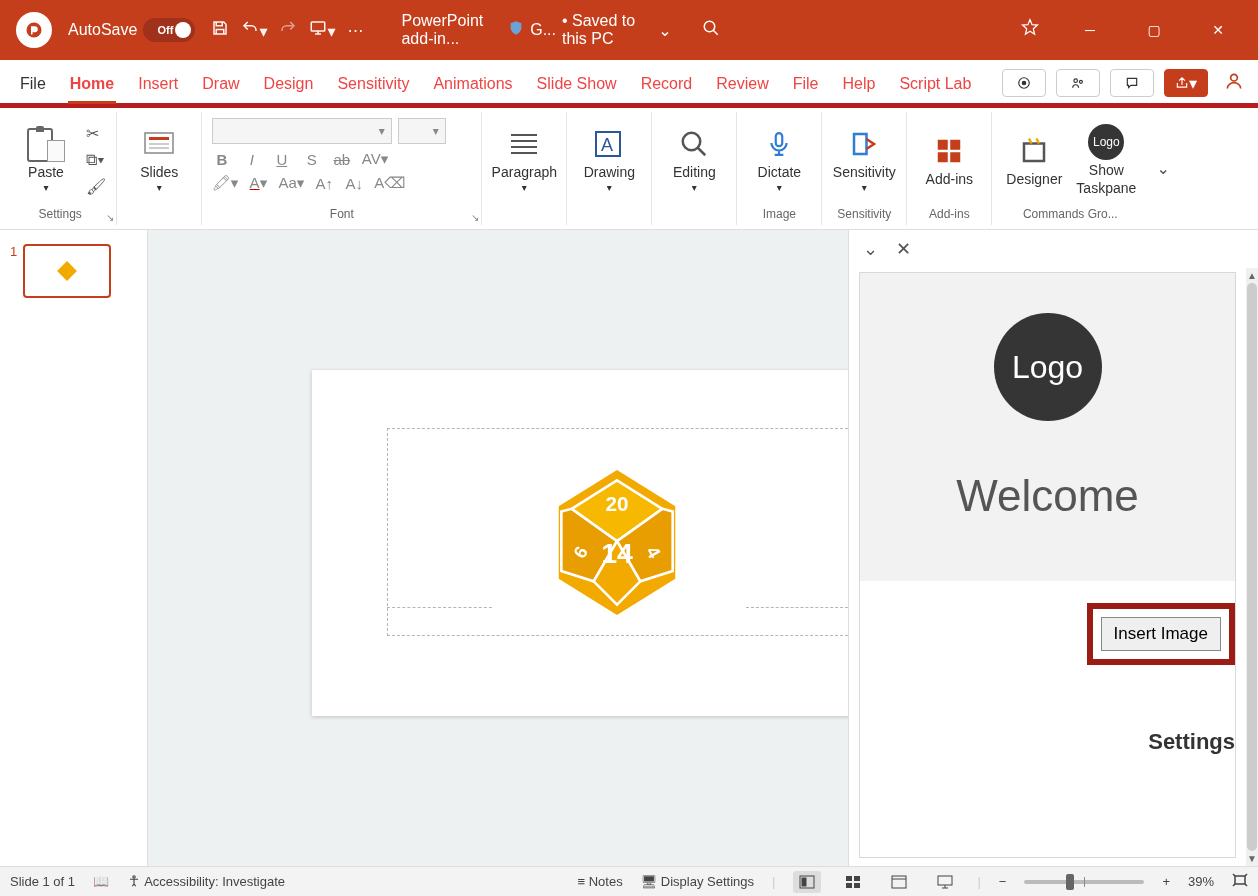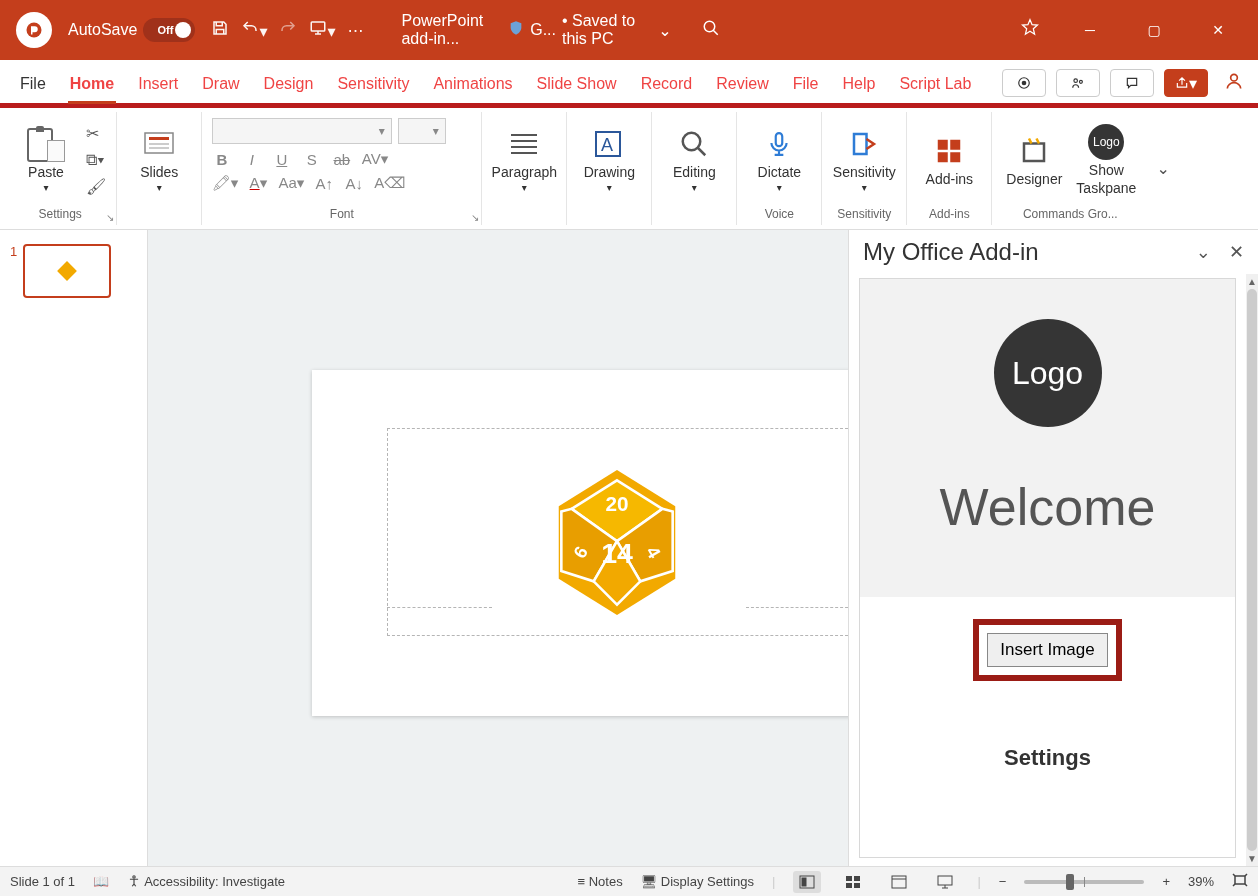--- a/index.html
+++ b/index.html
@@ -61,22 +61,22 @@
 .text-placeholder::before { content:""; position:absolute; left:-1px; right: calc(100% - 104px); top: 178px; border-top: 1px dashed #b5b5b5; }
 .text-placeholder::after { content:""; position:absolute; right:-1px; left: calc(100% - 106px); top: 178px; border-top: 1px dashed #b5b5b5; }
 .dice { position: absolute; left: 240px; top: 100px; }
 
 .taskpane { width: 410px; background: #fff; border-left: 1px solid #ddd; display: flex; flex-direction: column; }
 .taskpane-header { display: flex; align-items: center; justify-content: space-between; padding: 8px 14px; font-size: 24px; color: #333; }
 .taskpane-header .controls { display: flex; gap: 18px; font-size: 18px; color: #555; }
 .taskpane-body { flex: 1; margin: 4px 10px 8px 10px; border: 1px solid #d8d8d8; position: relative; display: flex; flex-direction: column; overflow: hidden; }
 .addin-top { background: #f2f2f2; padding: 40px 20px 60px; display: flex; flex-direction: column; align-items: center; }
 .addin-logo { width: 108px; height: 108px; border-radius: 50%; background: #353535; color: #fff; display: flex; align-items: center; justify-content: center; font-size: 32px; font-weight: 300; }
-.addin-welcome { font-size: 52px; font-weight: 300; color: #555; margin-top: 50px; }
-.addin-bottom { background: #fff; flex: 1; display: flex; flex-direction: column; align-items: center; padding: 22px 0; }
+.addin-welcome { font-size: 44px; font-weight: 300; color: #555; margin-top: 50px; }
+.addin-bottom { background: #fff; flex: 1; display: flex; flex-direction: column; align-items: flex-end; padding: 22px 0; }
 .highlight-box { border: 6px solid #9b1c15; padding: 8px; }
 .insert-btn { border: 1px solid #888; background: #efefef; padding: 6px 12px; font-size: 17px; cursor: pointer; }
 .message-label { font-size: 22px; font-weight: 600; color: #333; margin-top: 64px; }
 .pane-scroll { width: 12px; background: #f0f0f0; display: flex; flex-direction: column; align-items: center; justify-content: space-between; padding: 2px 0; font-size: 10px; color: #666; }
 .pane-row { display: flex; flex: 1; }
 .pane-scroll-thumb { width: 10px; flex: 1; background: #ccc; border-radius: 5px; margin: 2px 0; }
 
 .statusbar { height: 30px; background: #f3f3f3; border-top: 1px solid #ddd; display: flex; align-items: center; padding: 0 10px; font-size: 13px; color: #444; gap: 18px; }
 .statusbar .spacer { flex: 1; }
 .view-btn { width: 28px; height: 22px; border: 1px solid transparent; display: flex; align-items: center; justify-content: center; border-radius: 3px; cursor: pointer; }
@@ -308,21 +308,21 @@
         <div class="icon-box">
             <svg width="26" height="32" viewBox="0 0 24 24" fill="none" stroke="#2e7cd6" stroke-width="2">
               <rect x="9" y="2" width="6" height="12" rx="3"></rect>
               <path d="M5 11a7 7 0 0014 0M12 18v4M8 22h8"></path>
             </svg>
           </div>
         <span>Dictate</span>
         <span style="font-size:10px">▾</span>
       </div>
     </div>
-    <div class="group-label">Voice</div>
+    <div class="group-label">Image</div>
   </div>
 
   <div class="group">
     <div class="group-content">
       <div class="bigbtn">
         <div class="icon-box">
             <svg width="30" height="30" viewBox="0 0 24 24" fill="none" stroke="#2e7cd6" stroke-width="2">
               <path d="M4 4h10v16H4z"></path>
               <path d="M14 8l6 4-6 4" stroke="#c43e1c"></path>
             </svg>
@@ -397,21 +397,20 @@
         <text x="50" y="32" text-anchor="middle" fill="#fff" font-size="16" font-weight="bold">20</text>
         <text x="50" y="72" text-anchor="middle" fill="#fff" font-size="22" font-weight="bold">14</text>
         <text x="26" y="66" text-anchor="middle" fill="#fff" font-size="14" font-weight="bold" transform="rotate(-60 26 66)">6</text>
         <text x="74" y="66" text-anchor="middle" fill="#fff" font-size="14" font-weight="bold" transform="rotate(60 74 66)">4</text>
       </svg>
     </div>
   </div>
 
   <div class="taskpane">
     <div class="taskpane-header">
-      <span>My Office Add-in</span>
       <div class="controls">
         <span>⌄</span>
         <span>✕</span>
       </div>
     </div>
     <div class="pane-row">
       <div class="taskpane-body">
         <div class="addin-top">
           <div class="addin-logo">Logo</div>
           <div class="addin-welcome">Welcome</div>

